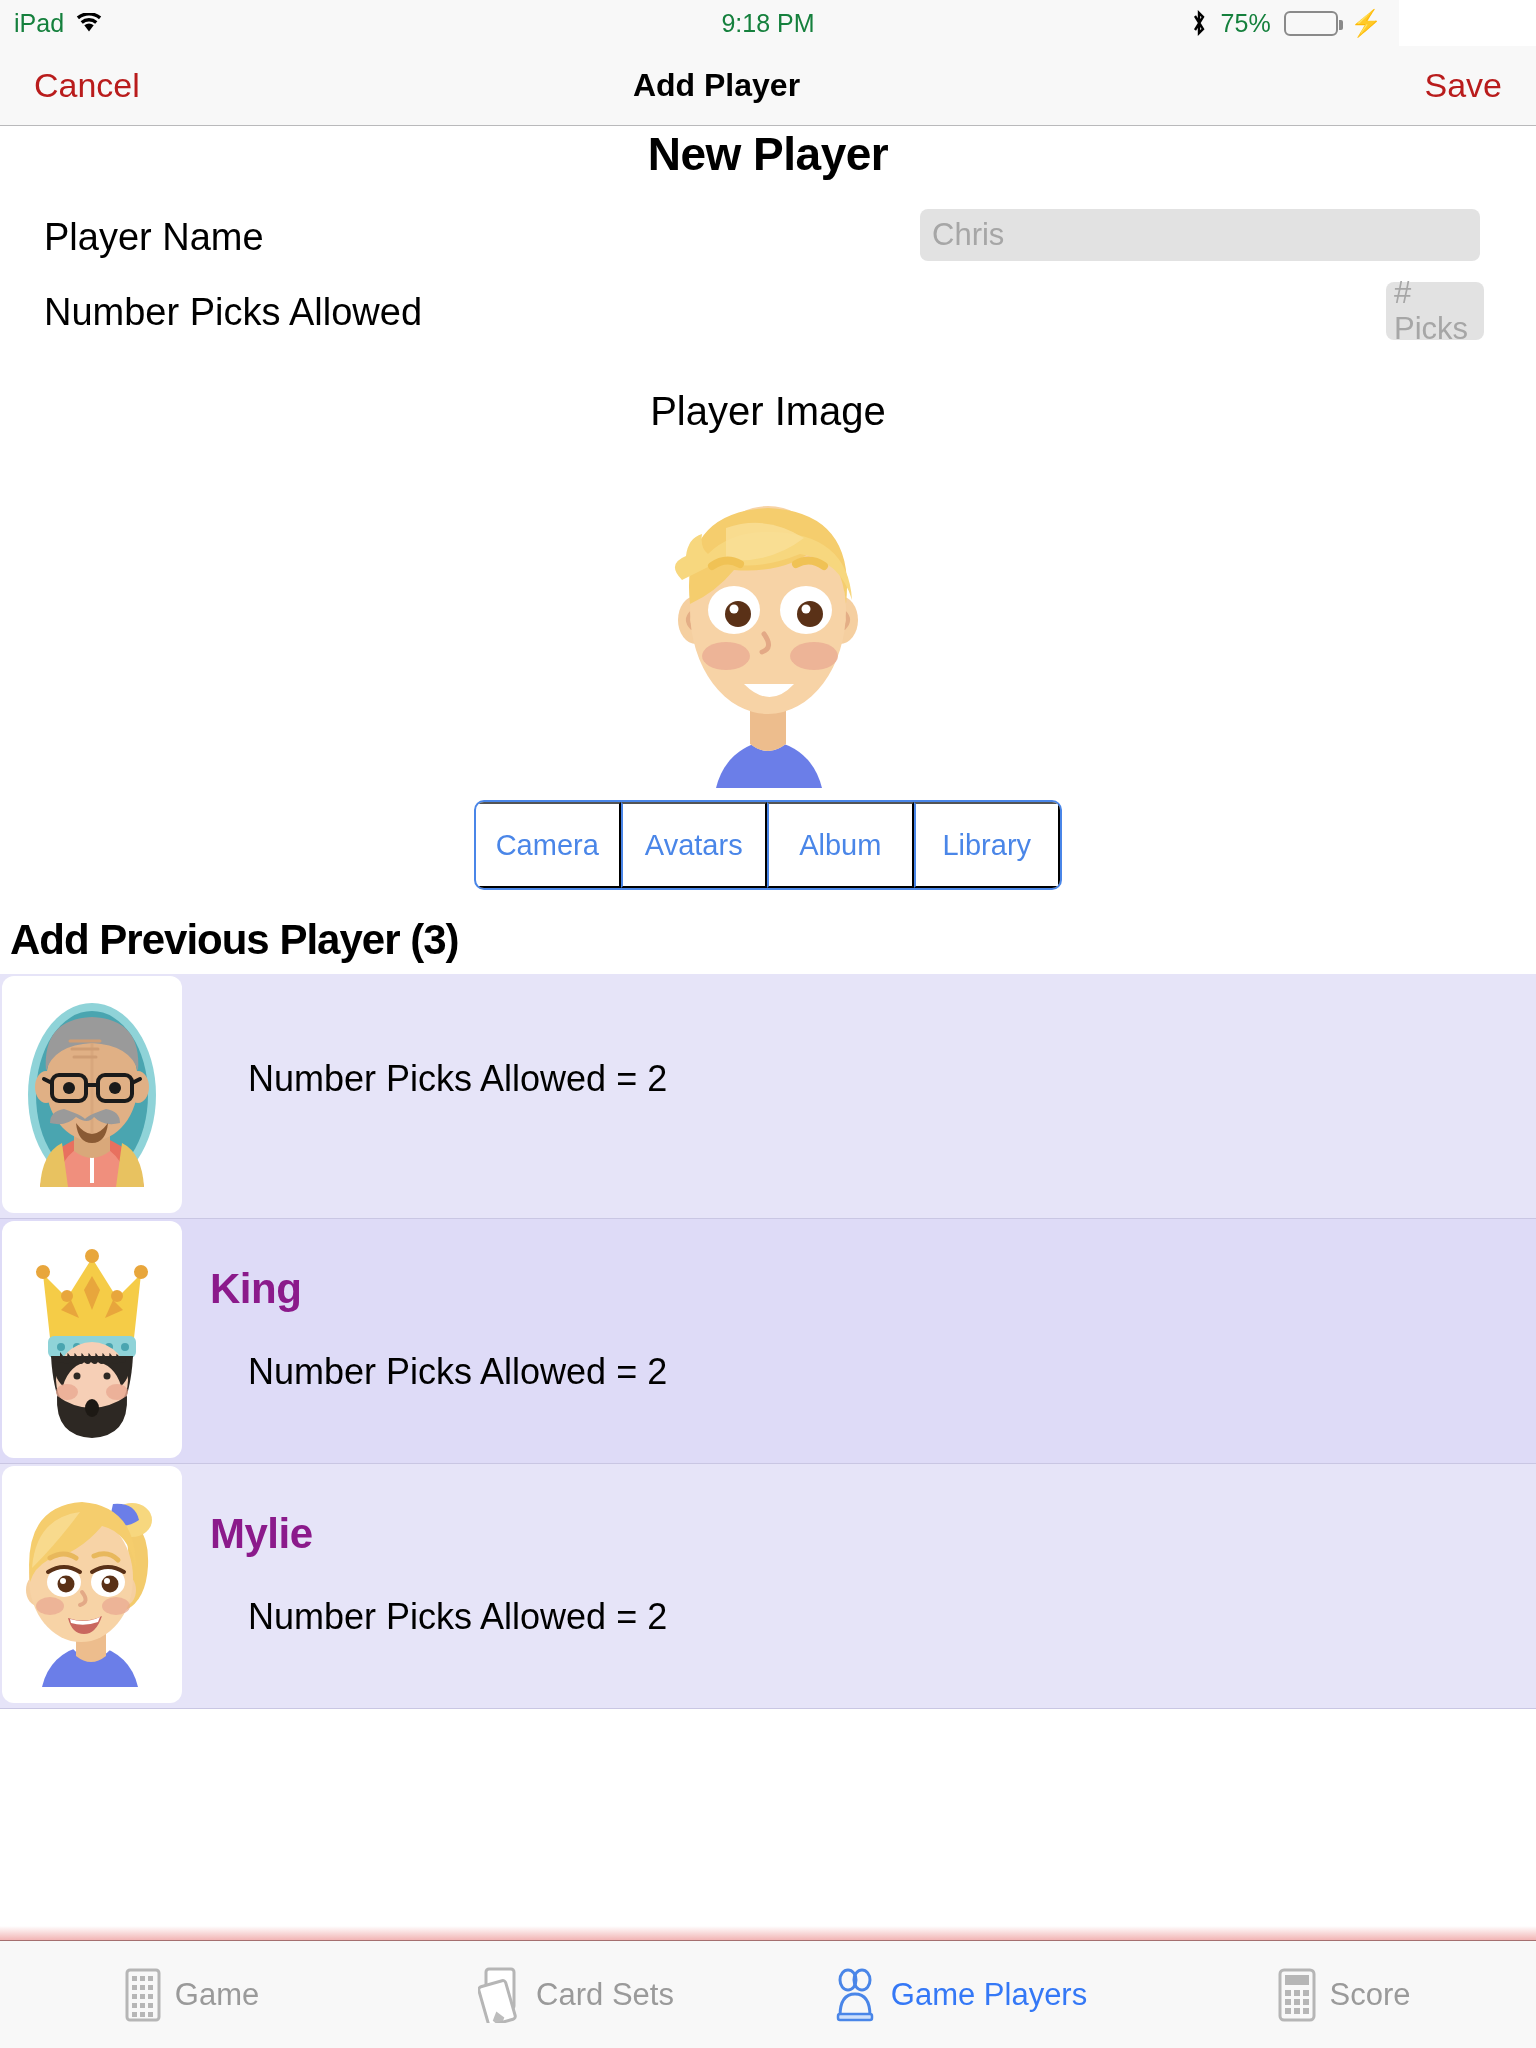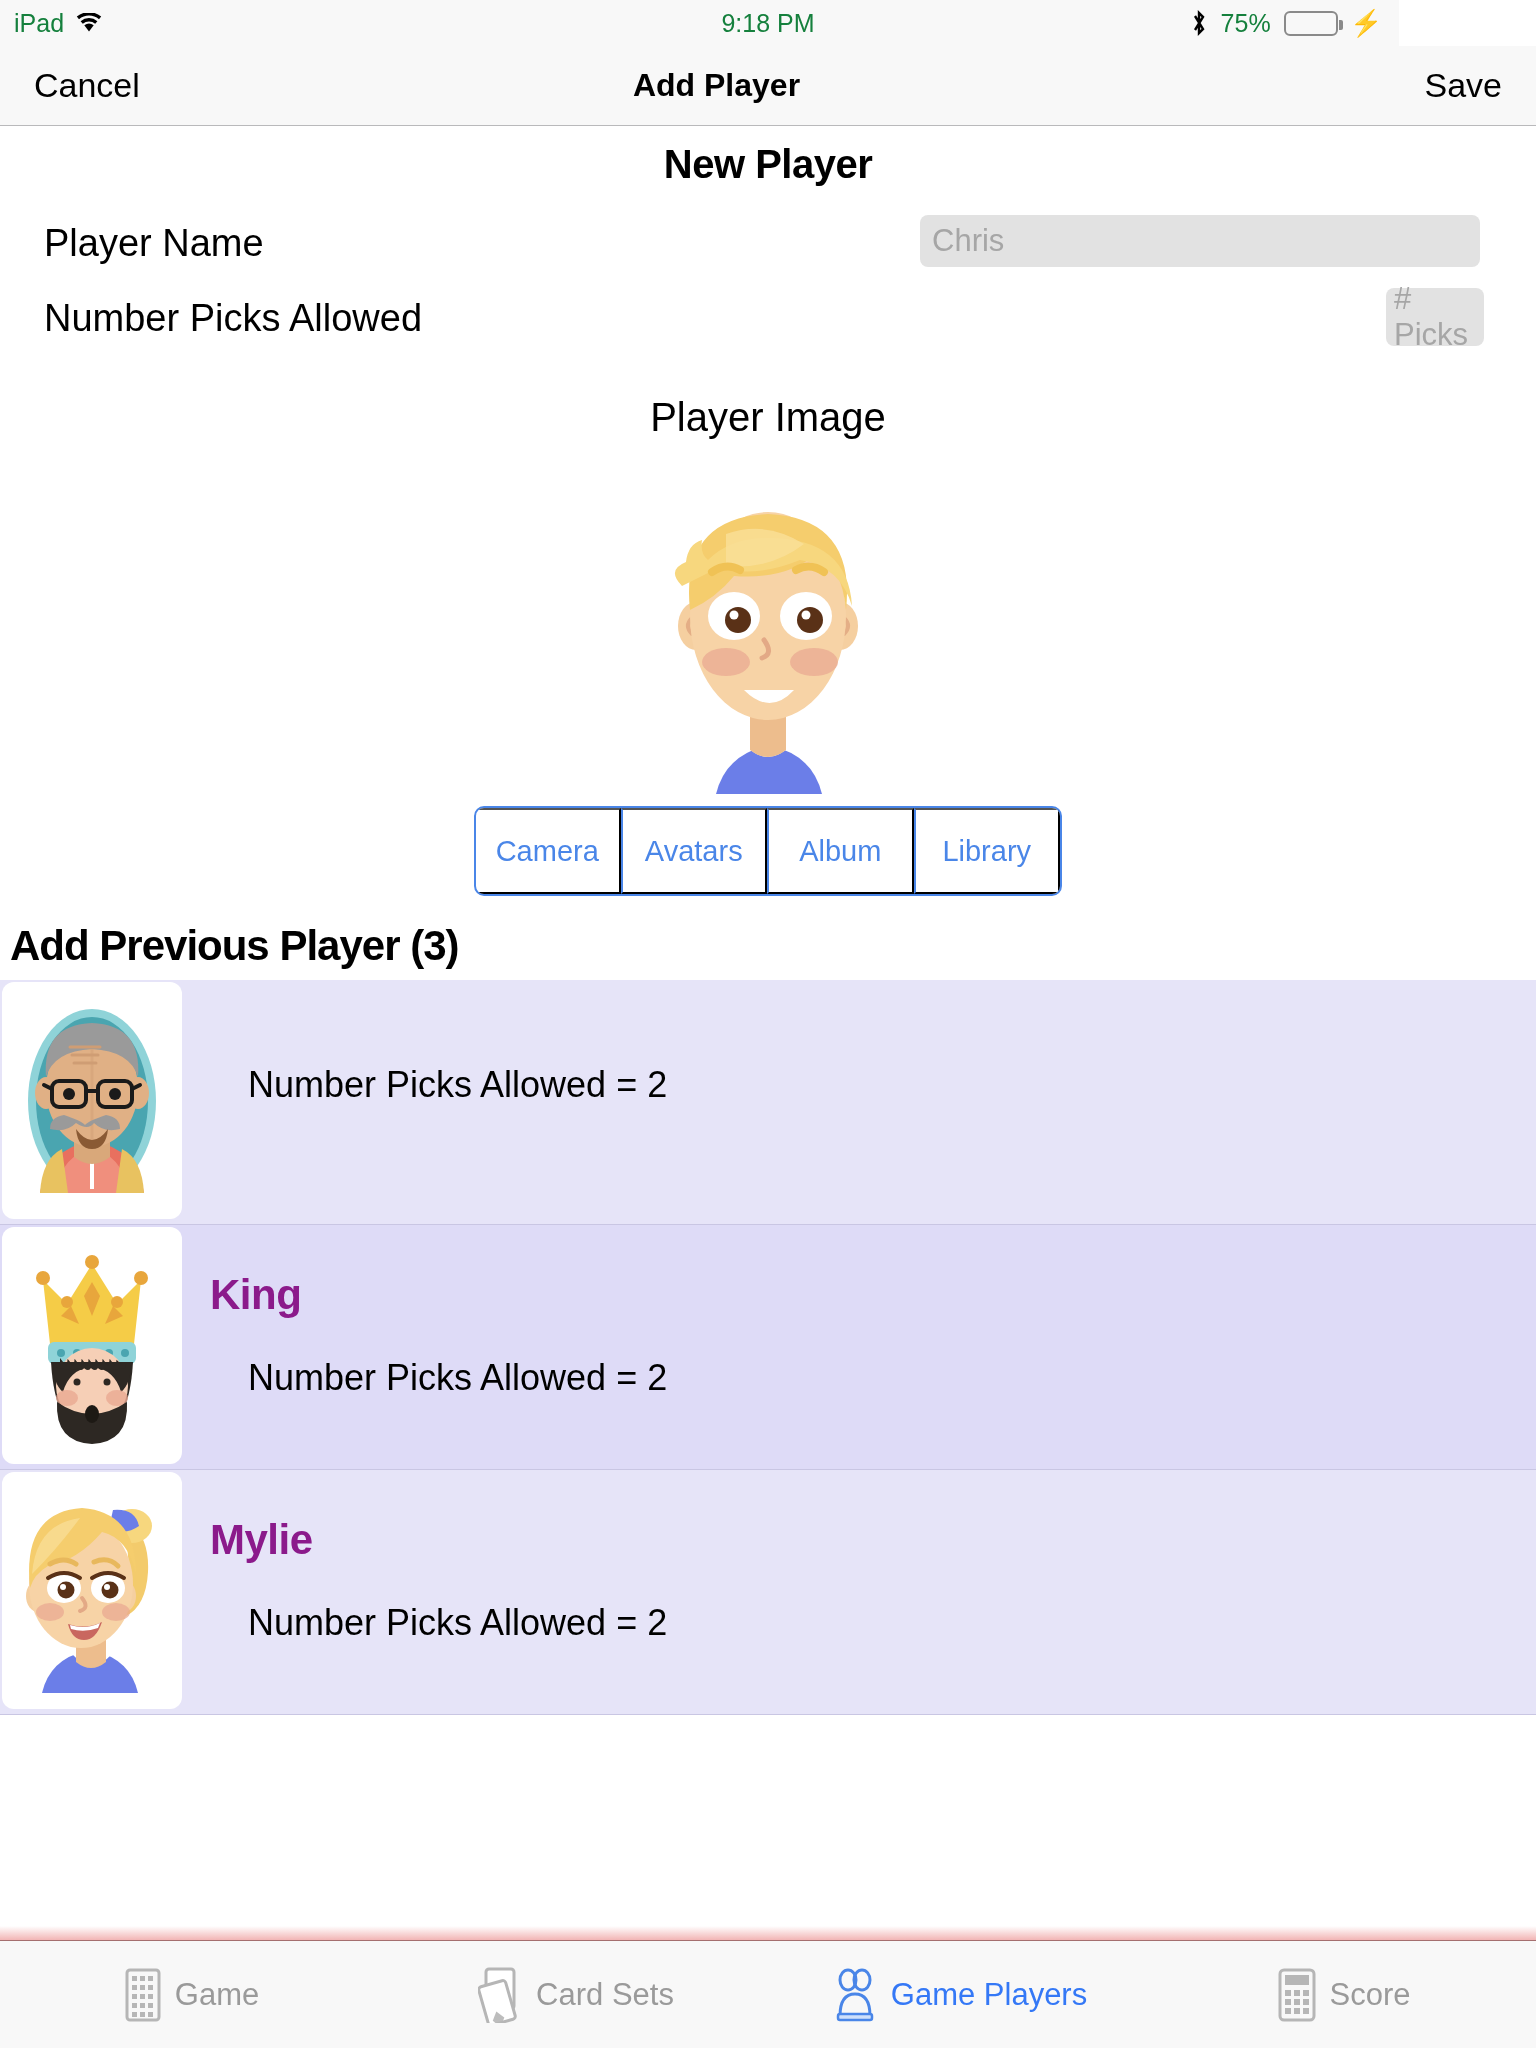--- a/index.html
+++ b/index.html
@@ -35,36 +35,36 @@
   .battery .fill { height:100%; background:#4cd964; border-radius:2px; }
   .bolt { font-size:26px; line-height:1; }
 
   
   .navbar {
     position:absolute; top:46px; left:0; width:1536px; height:80px;
     background:#f8f8f8; border-bottom:1px solid #b9b9bb;
     display:flex; align-items:center;
   }
   .nav-btn {
-    font-size:34px; color:#000000; background:none; border:none;
+    font-size:34px; color:#b91c1c; background:none; border:none;
     font-family:inherit; cursor:pointer; padding:0;
   }
   .nav-cancel { position:absolute; left:34px; }
   .nav-save { position:absolute; right:34px; }
   .nav-title {
     position:absolute; left:0; width:1433px; text-align:center;
     font-size:32px; font-weight:bold; color:#000;
   }
 
   
   .content { position:absolute; top:127px; left:0; width:1536px; height:1790px; background:#fff; }
 
   .page-title {
-    text-align:center; font-size:40px; font-weight:bold; color:#000;
-    margin-top:15px; letter-spacing:-0.5px;
+    text-align:center; font-size:46px; font-weight:bold; color:#000;
+    letter-spacing:-0.5px;
   }
 
   .form-row { position:relative; height:75px; }
   .form-label {
     position:absolute; left:44px; top:5px;
     font-size:38px; color:#000;
   }
   .field {
     position:absolute; background:#e2e2e2; border-radius:8px;
     font-size:31px; color:#a6a6a6; display:flex; align-items:center;

